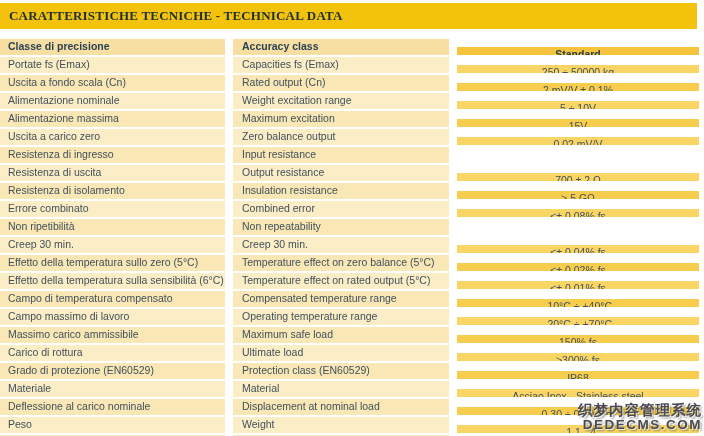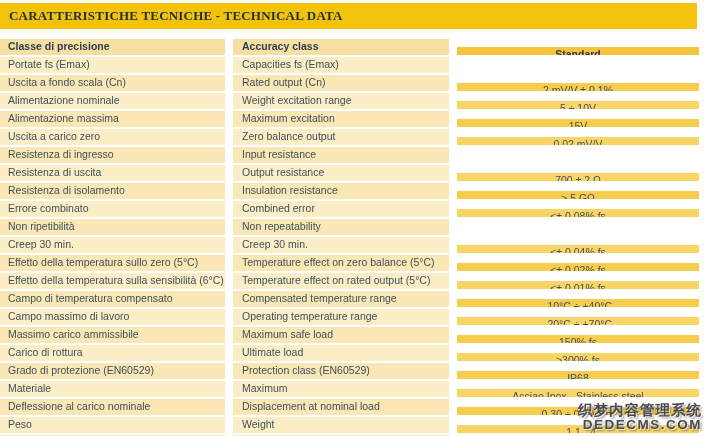--- a/index.html
+++ b/index.html
@@ -56,20 +56,21 @@
     <div class="c2">Accuracy class</div>
     <div class="gap"></div>
     <div class="c3">Standard</div>
   </div>
   <div>
   <div class="row norm">
     <div class="c1">Portate fs (Emax)</div>
     <div class="gap"></div>
     <div class="c2">Capacities fs (Emax)</div>
     <div class="gap"></div>
+    <div class="c3">250 ÷ 50000 kg</div>
   </div>
 
   <div class="row alt">
     <div class="c1">Uscita a fondo scala (Cn)</div>
     <div class="gap"></div>
     <div class="c2">Rated output (Cn)</div>
     <div class="gap"></div>
     <div class="c3">2 mV/V ± 0,1%</div>
   </div>
 
@@ -195,21 +196,21 @@
     <div class="c1">Grado di protezione (EN60529)</div>
     <div class="gap"></div>
     <div class="c2">Protection class (EN60529)</div>
     <div class="gap"></div>
     <div class="c3">IP68</div>
   </div>
 
   <div class="row norm">
     <div class="c1">Materiale</div>
     <div class="gap"></div>
-    <div class="c2">Maximum</div>
+    <div class="c2">Material</div>
     <div class="gap"></div>
     <div class="c3">Acciao Inox - Stainless steel</div>
   </div>
 
   <div class="row alt">
     <div class="c1">Deflessione al carico nominale</div>
     <div class="gap"></div>
     <div class="c2">Displacement at nominal load</div>
     <div class="gap"></div>
     <div class="c3">0,30 ÷ 0,60 mm</div>

